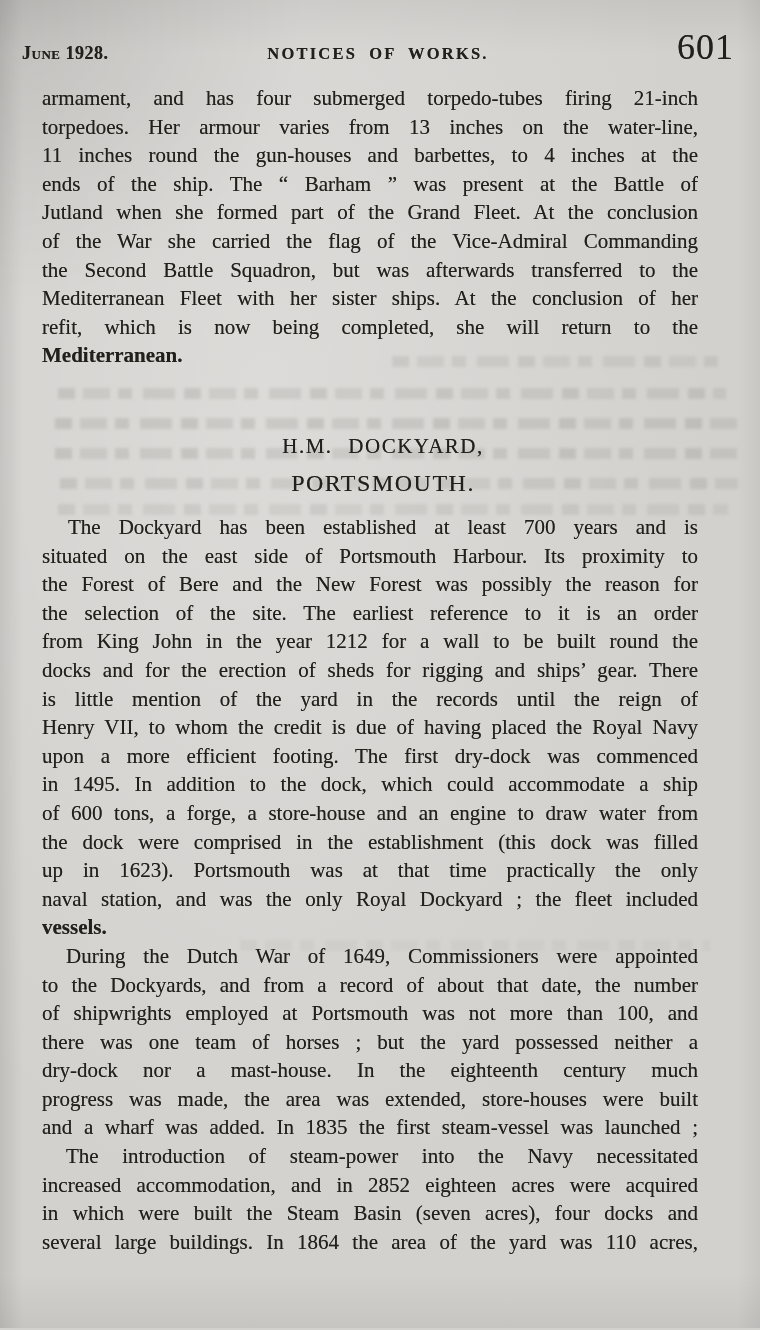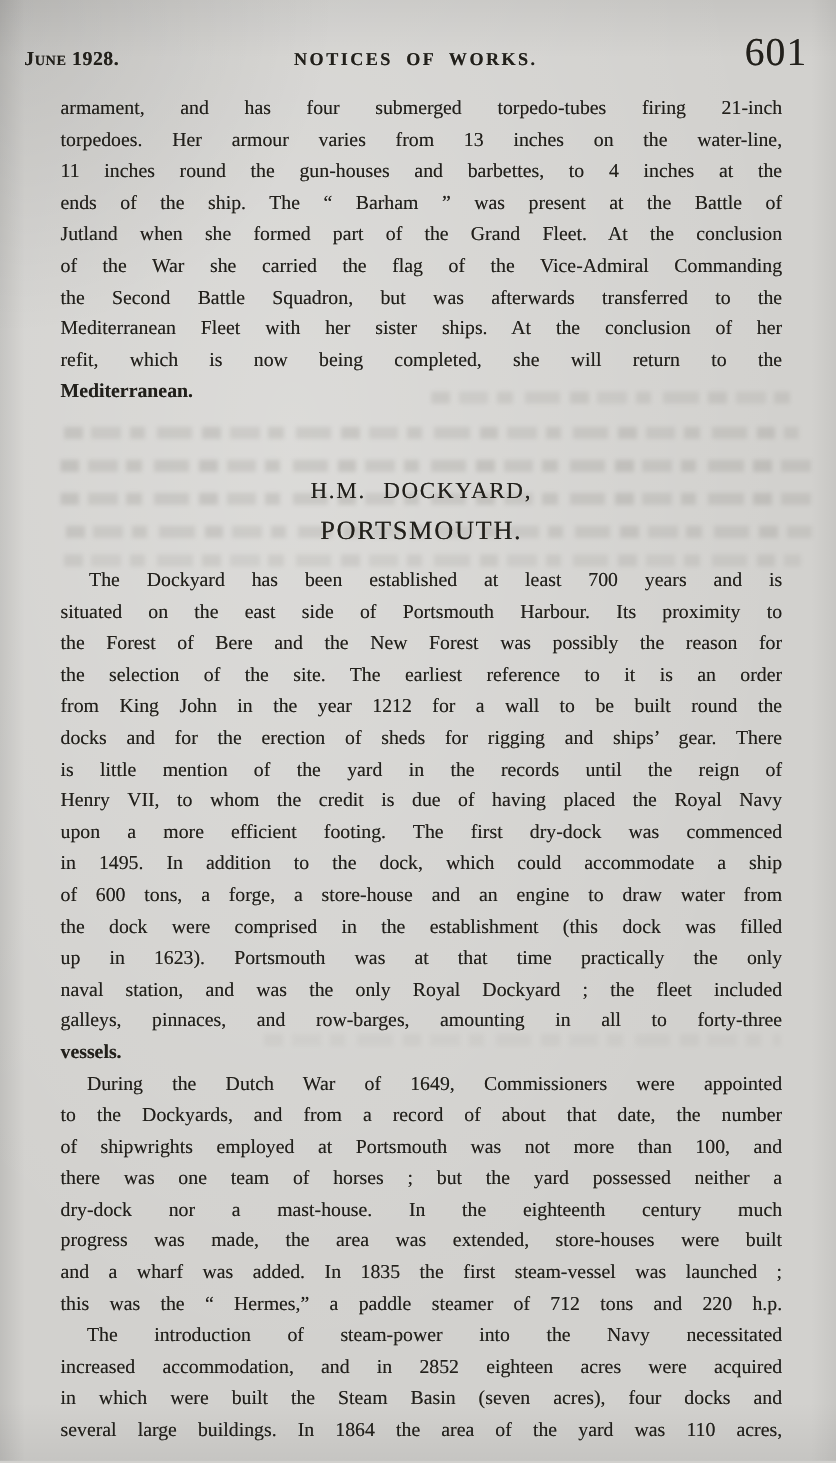--- a/index.html
+++ b/index.html
@@ -33,22 +33,22 @@
     justify-self:center;font-weight:bold;font-size:16.5px;
     letter-spacing:2.2px;word-spacing:6px;
     text-shadow:0 0 .6px rgba(30,28,24,.6);
   }
   .runhead .pnum{
     justify-self:end;font-size:36px;letter-spacing:1px;
     text-shadow:0 0 .5px rgba(30,28,24,.55);
   }
   
   .textblock{
-    position:absolute;left:55px;width:656px;
-    font-size:18px;line-height:28.6px;
+    position:absolute;left:42px;width:656px;
+    font-size:21px;line-height:28.6px;
     text-shadow:0 0 .55px rgba(33,31,27,.55);
   }
   .tline{text-align:justify;text-align-last:justify;white-space:nowrap;}
   .tline.lastline{text-align-last:left;font-weight:bold;}
   #continuation{top:84px;}
   #mainbody{top:513px;}
   
   .secheading{
     position:absolute;left:55px;width:656px;top:428px;
     text-align:center;z-index:3;
@@ -118,32 +118,30 @@
         <div class="tline">from King John in the year 1212 for a wall to be built round the</div>
         <div class="tline">docks and for the erection of sheds for rigging and ships’ gear.  There</div>
         <div class="tline">is little mention of the yard in the records until the reign of</div>
         <div class="tline">Henry VII, to whom the credit is due of having placed the Royal Navy</div>
         <div class="tline">upon a more efficient footing.  The first dry-dock was commenced</div>
         <div class="tline">in 1495.  In addition to the dock, which could accommodate a ship</div>
         <div class="tline">of 600 tons, a forge, a store-house and an engine to draw water from</div>
         <div class="tline">the dock were comprised in the establishment (this dock was filled</div>
         <div class="tline">up in 1623).  Portsmouth was at that time practically the only</div>
         <div class="tline">naval station, and was the only Royal Dockyard ;  the fleet included</div>
-        <div class="tline">galleys, pinnaces, and row-barges, amounting in all to forty-three</div>
         <div class="tline lastline">vessels.</div>
       </div>
     <div>
         <div class="tline" style="padding-left: 24px;">During the Dutch War of 1649, Commissioners were appointed</div>
         <div class="tline">to the Dockyards, and from a record of about that date, the number</div>
         <div class="tline">of shipwrights employed at Portsmouth was not more than 100, and</div>
         <div class="tline">there was one team of horses ;  but the yard possessed neither a</div>
         <div class="tline">dry-dock nor a mast-house.  In the eighteenth century much</div>
         <div class="tline">progress was made, the area was extended, store-houses were built</div>
         <div class="tline">and a wharf was added.  In 1835 the first steam-vessel was launched ;</div>
-        <div class="tline">this was the “ Hermes,” a paddle steamer of 712 tons and 220 h.p.</div>
       </div>
     <div>
         <div class="tline" style="padding-left: 24px;">The introduction of steam-power into the Navy necessitated</div>
         <div class="tline">increased accommodation, and in 2852 eighteen acres were acquired</div>
         <div class="tline">in which were built the Steam Basin (seven acres), four docks and</div>
         <div class="tline">several large buildings.  In 1864 the area of the yard was 110 acres,</div>
       </div>
   </div>
 
 </div>

